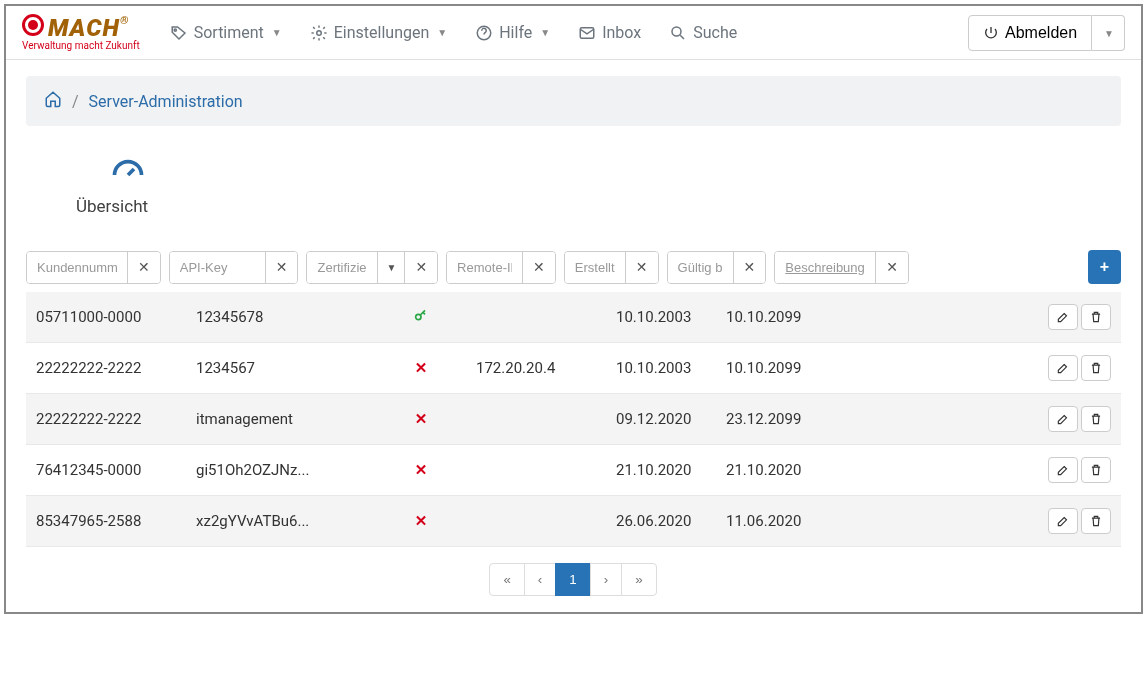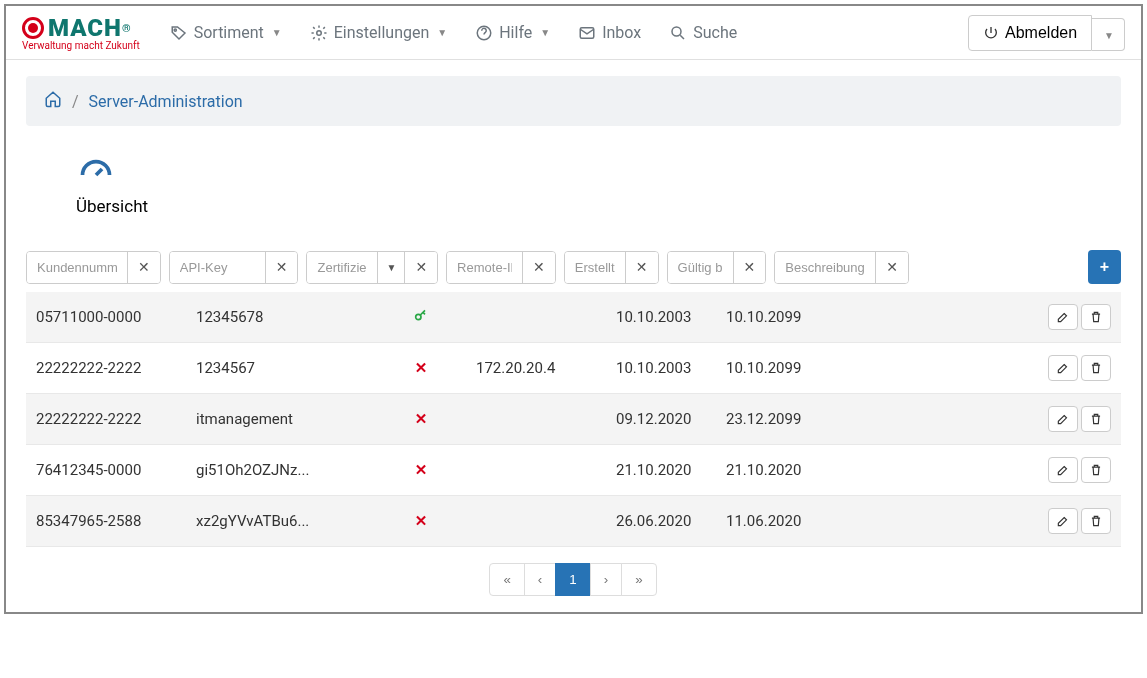--- a/index.html
+++ b/index.html
@@ -2,40 +2,40 @@
 <html><head>
 <meta charset="utf-8">
 <style>
 * { box-sizing: border-box; margin: 0; padding: 0; }
 body { font-family: -apple-system, BlinkMacSystemFont, "Segoe UI", Roboto, sans-serif; background: #fff; color: #333; font-size: 14px; }
 .app { border: 2px solid #888; margin: 4px; background: #fff; }
 
 
 .navbar { display: flex; align-items: center; padding: 8px 16px; border-bottom: 1px solid #e0e0e0; gap: 8px; }
 .logo { display: flex; flex-direction: column; margin-right: 12px; }
-.logo-main { font-size: 24px; font-weight: 900; color: #0f766e; letter-spacing: 1px; display: flex; align-items: center; }
+.logo-main { font-size: 24px; font-weight: 900; color: #a16207; letter-spacing: 1px; display: flex; align-items: flex-start; font-style: italic; }
 .logo-icon { width: 22px; height: 22px; border: 3px solid #d4001a; border-radius: 50%; margin-right: 4px; position: relative; }
 .logo-icon::after { content: ''; position: absolute; width: 10px; height: 10px; background: #d4001a; border-radius: 50%; top: 3px; left: 3px; }
 .logo-sub { font-size: 10px; color: #d4001a; margin-top: -2px; }
 .nav-item { display: flex; align-items: center; gap: 6px; padding: 6px 10px; color: #6c757d; cursor: pointer; font-size: 16px; }
 .nav-item svg { width: 18px; height: 18px; }
 .caret { font-size: 10px; margin-left: 2px; color: #888; }
 .spacer { flex: 1; }
-.btn-group-logout { display: flex; align-items: flex-end; }
+.btn-group-logout { display: flex; }
 .btn-logout { display: flex; align-items: center; gap: 6px; padding: 8px 14px; border: 1px solid #ccc; background: #fff; border-radius: 4px 0 0 4px; font-size: 16px; cursor: pointer; }
 .btn-logout-caret { padding: 8px 10px; border: 1px solid #ccc; border-left: none; background: #fff; border-radius: 0 4px 4px 0; cursor: pointer; }
 
 
 .breadcrumb-bar { margin: 16px 20px 8px; padding: 14px 18px; background: #f0f2f4; border-radius: 4px; display: flex; align-items: center; gap: 10px; font-size: 16px; }
 .breadcrumb-bar a { color: #2c6ca8; text-decoration: none; }
 .breadcrumb-sep { color: #888; }
 
 
 .tabs { display: flex; gap: 40px; padding: 10px 40px 16px; }
-.tab { display: flex; flex-direction: column; align-items: flex-start; gap: 6px; padding: 10px 30px; color: #000000; cursor: pointer; font-size: 17px; }
+.tab { display: flex; flex-direction: column; align-items: flex-end; gap: 6px; padding: 10px 30px; color: #404040; cursor: pointer; font-size: 17px; }
 .tab.highlighted { border: 4px solid #e6007e; }
 .tab svg { width: 40px; height: 36px; }
 
 
 .filters { display: flex; gap: 8px; padding: 8px 20px; align-items: center; }
 .filter-box { display: flex; border: 1px solid #ccc; border-radius: 4px; overflow: hidden; align-items: stretch; }
 .filter-box input { border: none; padding: 8px 10px; font-size: 13px; outline: none; background: #fff; color: #999; }
 .filter-box input::placeholder { color: #999; }
 .filter-clear { padding: 6px 10px; border: none; border-left: 1px solid #ccc; background: #fff; cursor: pointer; color: #555; font-size: 14px; }
 .filter-caret { padding: 6px 8px; border: none; border-left: 1px solid #ccc; background: #fff; cursor: pointer; color: #555; font-size: 10px; }
@@ -67,21 +67,21 @@
 .page-btn:last-child { border-radius: 0 4px 4px 0; }
 .page-btn.active { background: #2773b5; color: #fff; border-color: #2773b5; }
 
 
 #f0 { width: 100px; }
 #f1 { width: 95px; }
 #f2 { width: 70px; }
 #f3 { width: 75px; }
 #f4 { width: 60px; }
 #f5 { width: 65px; }
-#f6 { width: 100px; }
+#f6 { width: 100px; text-decoration: underline; }
 </style>
 </head>
 <body>
 
 <div class="app">
 
   <div class="navbar">
     <div class="logo">
       <div class="logo-main">
         <span class="logo-icon"></span>

